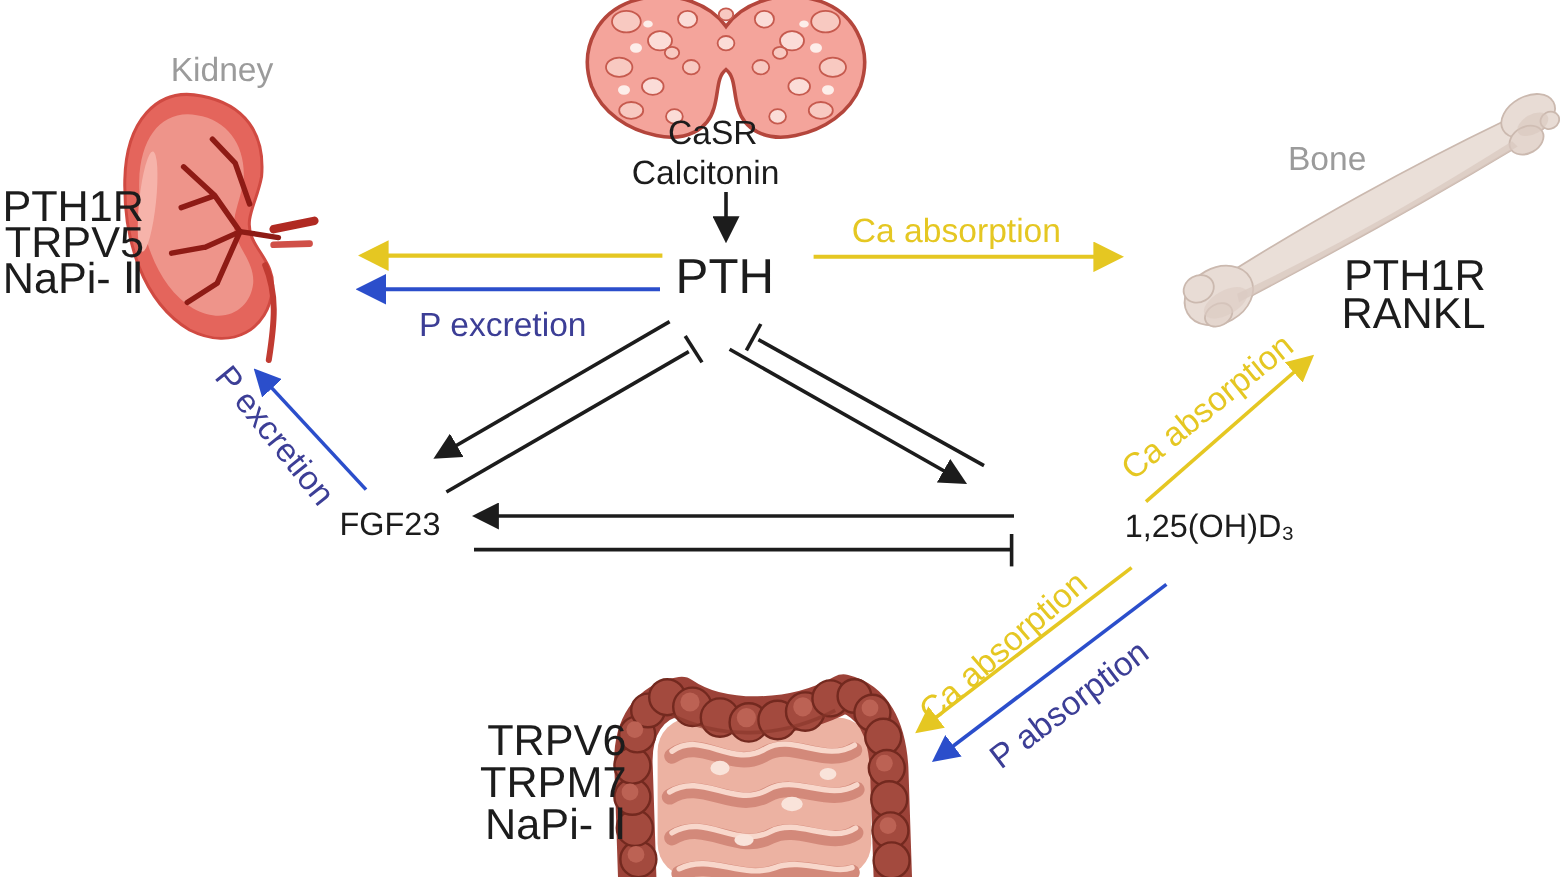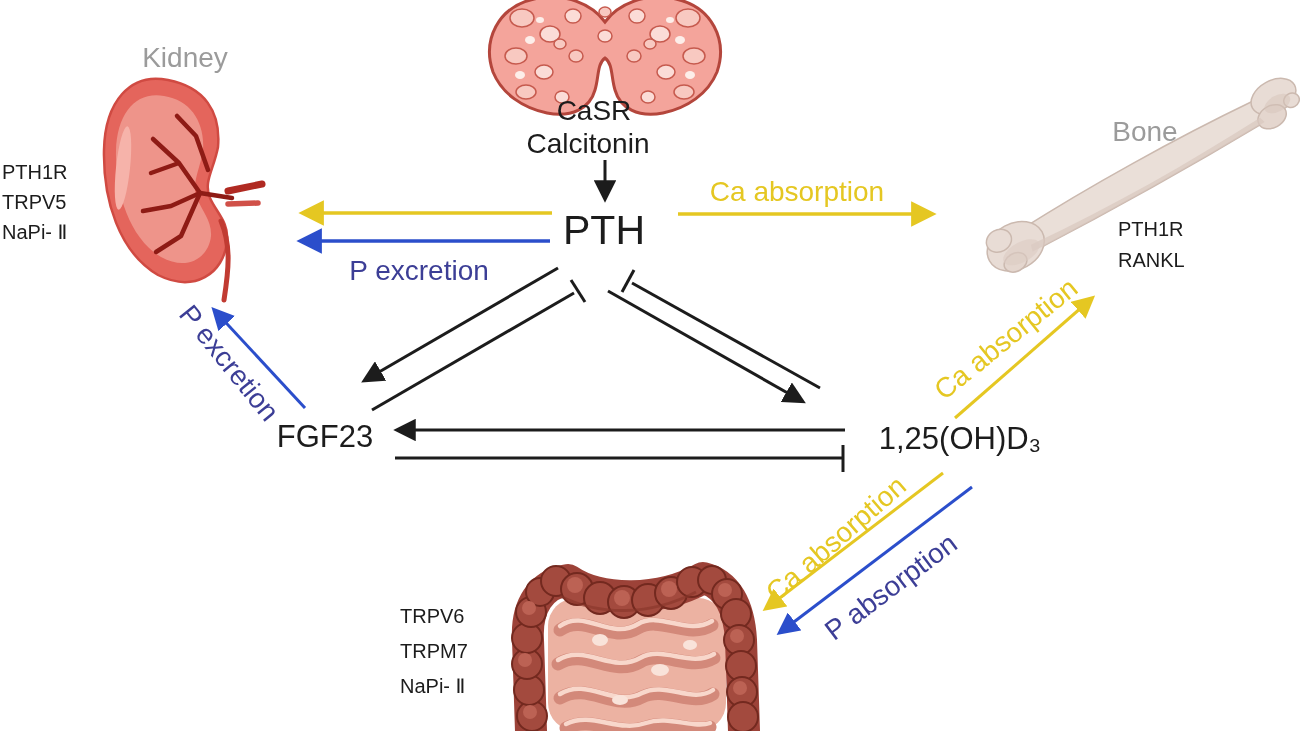--- a/index.html
+++ b/index.html
@@ -5,26 +5,26 @@
   html,body{margin:0;padding:0;background:#ffffff;}
   .stage{
     position:relative;width:1300px;height:731px;overflow:hidden;background:#ffffff;
     font-family:"Liberation Sans",sans-serif;
   }
   .stage svg{position:absolute;left:0;top:0;}
   .lbl{
     position:absolute;transform:translate(-50%,-50%);
     font-size:28px;color:#1c1c1c;white-space:nowrap;line-height:1.05;
   }
-  .stack{position:absolute;font-size:20px;color:#1c1c1c;white-space:nowrap;}
+  .stack{position:absolute;font-size:36px;color:#1c1c1c;white-space:nowrap;text-align:right;}
   .stack div{height:30px;line-height:30px;}
   .gray{color:#9b9b9b;}
   .yellow{color:#e5c722;}
   .bluetxt{color:#3c3e96;}
-  .node{font-size:31px;}
+  .node{font-size:27px;}
   .pth{font-size:41px;}
 </style>
 </head>
 <body>
 
 <div class="stage">
 
   <svg width="1300" height="731" viewBox="0 0 1300 731">
     <defs>
       <marker id="ahB" viewBox="0 0 10 10" refX="7" refY="5" markerWidth="7.5" markerHeight="7.5" orient="auto-start-reverse">
@@ -179,27 +179,27 @@
     </g>
 
     <g stroke="#2b4ecb" fill="none">
       <line stroke-width="3.4" x1="550" y1="241" x2="304" y2="241" marker-end="url(#ahU)"></line>
       <line stroke-width="3" x1="305" y1="408" x2="216" y2="312" marker-end="url(#ahU)"></line>
       <line stroke-width="3" x1="972" y1="487" x2="782" y2="631" marker-end="url(#ahU)"></line>
     </g>
   </svg>
 
   <div class="lbl gray" style="left:185px;top:58px">Kidney</div>
-  <div class="lbl gray" style="left:1145px;top:132px">Bone</div>
+  <div class="lbl gray" style="left:1106px;top:132px">Bone</div>
 
   <div class="lbl" style="left:594px;top:111px">CaSR</div>
   <div class="lbl" style="left:588px;top:144px">Calcitonin</div>
   <div class="lbl pth" style="left:604px;top:231px">PTH</div>
   <div class="lbl node" style="left:325px;top:437px">FGF23</div>
-  <div class="lbl node" style="left:960px;top:439px">1,25(OH)D₃</div>
+  <div class="lbl node" style="left:1008px;top:439px">1,25(OH)D₃</div>
 
   <div class="stack" style="left:2px;top:157px">
     <div>PTH1R</div>
     <div>TRPV5</div>
     <div>NaPi- Ⅱ</div>
   </div>
 
   <div class="stack" style="left:1118px;top:214px">
     <div style="height:31px;line-height:31px">PTH1R</div>
     <div style="height:31px;line-height:31px">RANKL</div>

